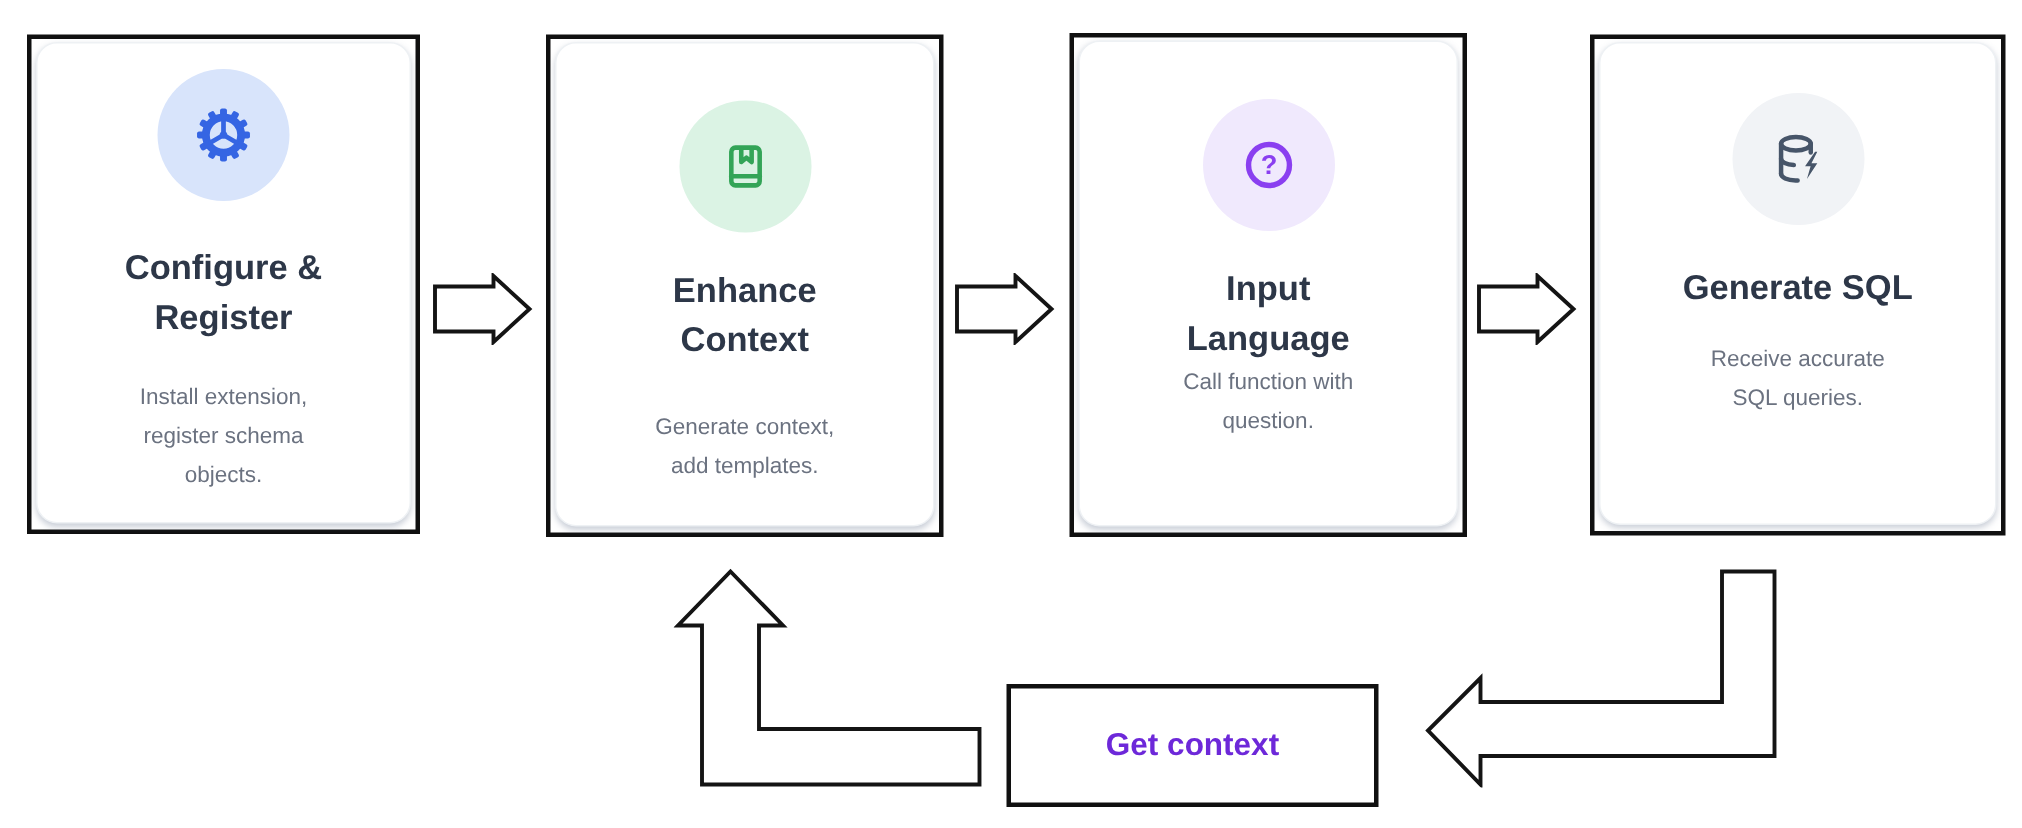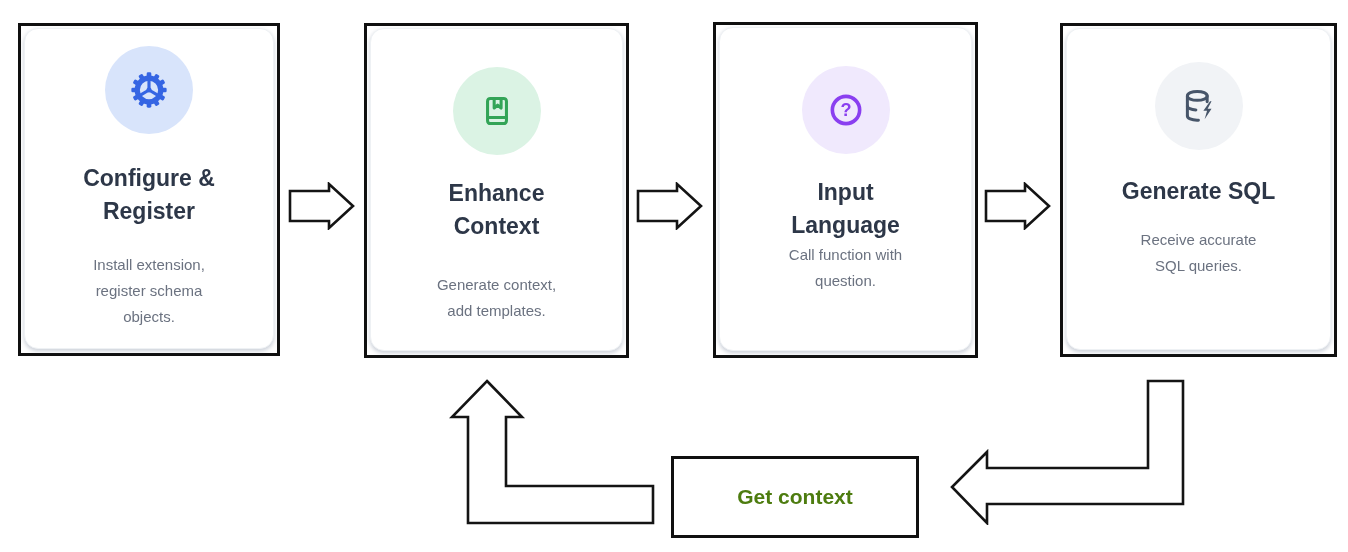--- a/index.html
+++ b/index.html
@@ -32,21 +32,21 @@
   .arrow-shape{fill:#ffffff;stroke:#141414;stroke-width:2.6;stroke-linejoin:miter;}
   .arrow-r1{left:288px;top:182px;}
   .arrow-r2{left:636px;top:182px;}
   .arrow-r3{left:984px;top:182px;}
   .arrow-up{left:449px;top:379px;}
   .arrow-left{left:950px;top:379px;}
 
   
   .loop-box{position:absolute;left:671px;top:456px;width:248px;height:82px;border:3px solid #101010;
             background:#ffffff;box-sizing:border-box;display:flex;align-items:center;justify-content:center;
-            font-size:21px;font-weight:bold;color:#4d7c0f;}
+            font-size:21px;font-weight:bold;color:#6d28d9;}
 </style>
 </head>
 <body>
 
 <div class="canvas">
 
   <div class="flow-card card1">
     <div class="inner-card">
       <div class="icon-circle blue">
         <svg width="42" height="42" viewBox="0 0 40 40">

